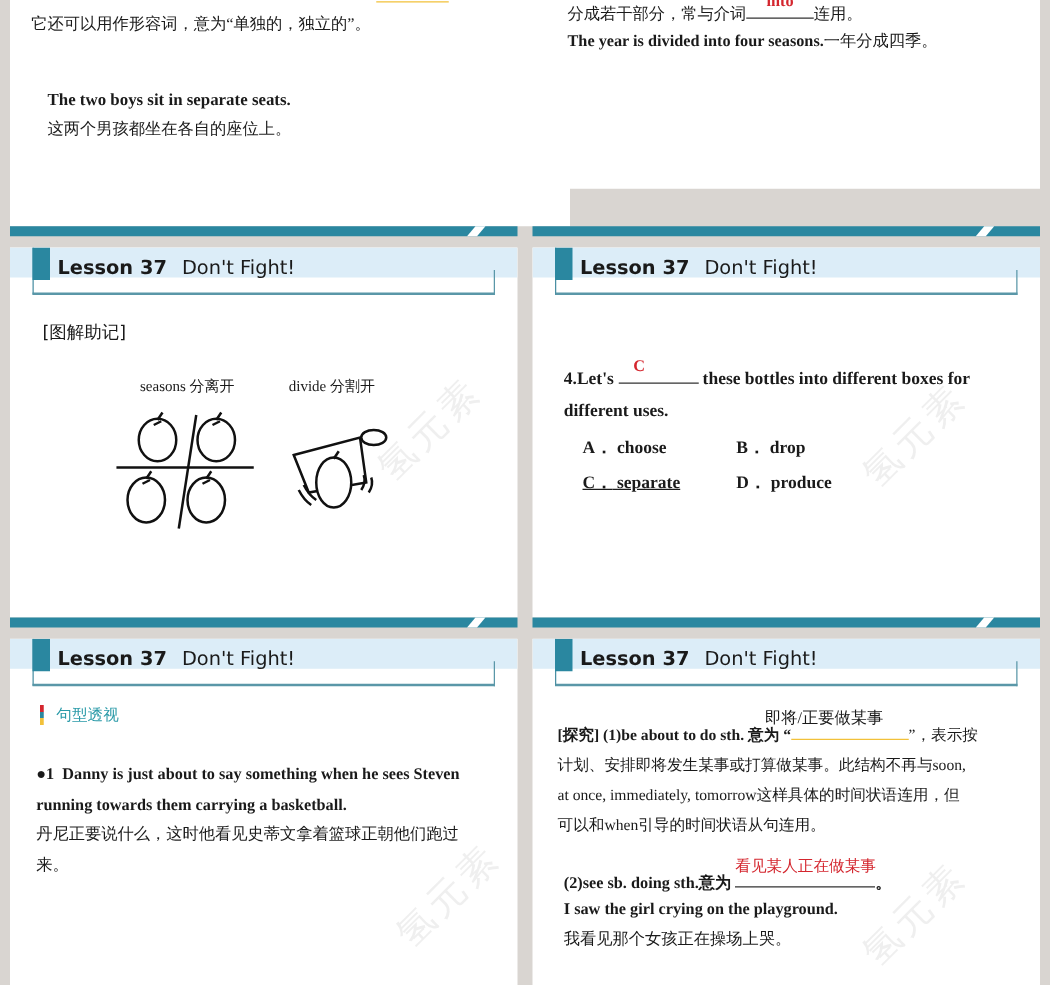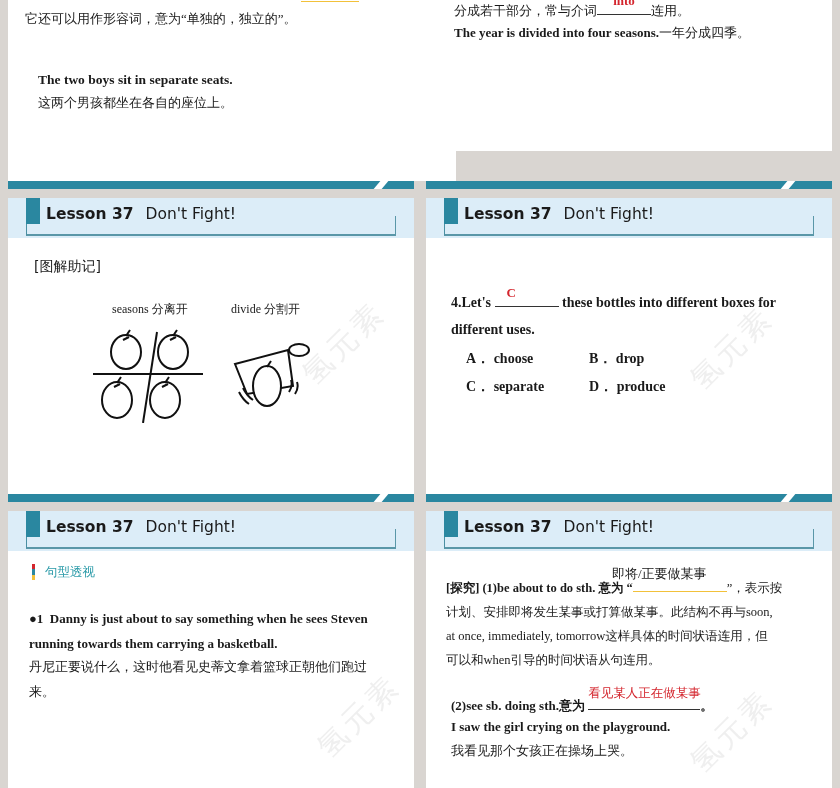--- a/index.html
+++ b/index.html
@@ -3,21 +3,21 @@
 <meta charset="utf-8">
 <style>
   * { box-sizing: border-box; margin: 0; padding: 0; }
   html, body { width: 840px; height: 788px; overflow: hidden; background: #d9d5d1; }
   body { position: relative; font-family: "Liberation Serif", serif; }
 
   .pane { position: absolute; background: #ffffff; overflow: hidden; }
   .band { position: absolute; height: 8px; background: #2a87a0; }
   .band .gap { position: absolute; top: 0; width: 8px; height: 8px; background: #ffffff; transform: skewX(-40deg); }
 
-  .header { position: absolute; left: 0; right: 0; top: 0; height: 40px; background: #dcedf8; }
+  .header { position: absolute; left: 0; right: 0; top: 0; height: 24px; background: #dcedf8; }
   .header .frame { position: absolute; left: 18px; right: 18px; top: 0; height: 38px;
                    border-left: 1px solid #4a8fa3; border-bottom: 2px solid #5a97a8; }
   .header .frame-right { position: absolute; right: 18px; top: 18px; width: 1px; height: 20px; background: #5a97a8; }
   .header .tab { position: absolute; left: 18px; top: 0; width: 14px; height: 26px; background: #2a87a0; }
   .header .title { position: absolute; left: 38px; top: 7px; font-family: "DejaVu Sans", sans-serif; font-size: 15.5px; color: #1a1a1a; white-space: nowrap; }
   .header .title b { font-weight: bold; margin-right: 12px; }
 
   .yellow { color: #f2c13a; }
   .red { color: #d4262e; }
   .bold { font-weight: bold; }
@@ -108,21 +108,21 @@
   </div>
   <div class="txt bold" style="left:25px; top:91px; font-size:14px;">
     <span>4.Let's</span>
     <span class="blank" style="width:64px; height:18px; text-align:left;"><span class="ans red" style="left:12px; right:auto; font-size:13px;">C</span></span>
     <span>these bottles into different boxes for</span>
   </div>
   <div class="txt bold" style="left:25px; top:120px; font-size:14px;">different uses.</div>
 
   <div class="txt bold" style="left:40px; top:149px; font-size:14px;"><span>A．</span> <span>choose</span></div>
   <div class="txt bold" style="left:163px; top:149px; font-size:14px;"><span>B．</span> <span>drop</span></div>
-  <div class="txt bold" style="left:40px; top:177px; font-size:14px;"><span>C．</span> <span>separate</span></div>
+  <div class="txt bold" style="left:40px; top:177px; font-size:14px;text-decoration:underline;"><span>C．</span> <span>separate</span></div>
   <div class="txt bold" style="left:163px; top:177px; font-size:14px;"><span>D．</span> <span>produce</span></div>
 
   <div class="watermark" style="left:255px; top:130px;">氢元素</div>
 </div>
 <div class="band" style="left:426px; top:494px; width:406px;">
   <span class="gap" style="left:358px;"></span>
 </div>
 
 <div class="pane" style="left:8px; top:511px; width:406px; height:277px;">
   <div class="header">

